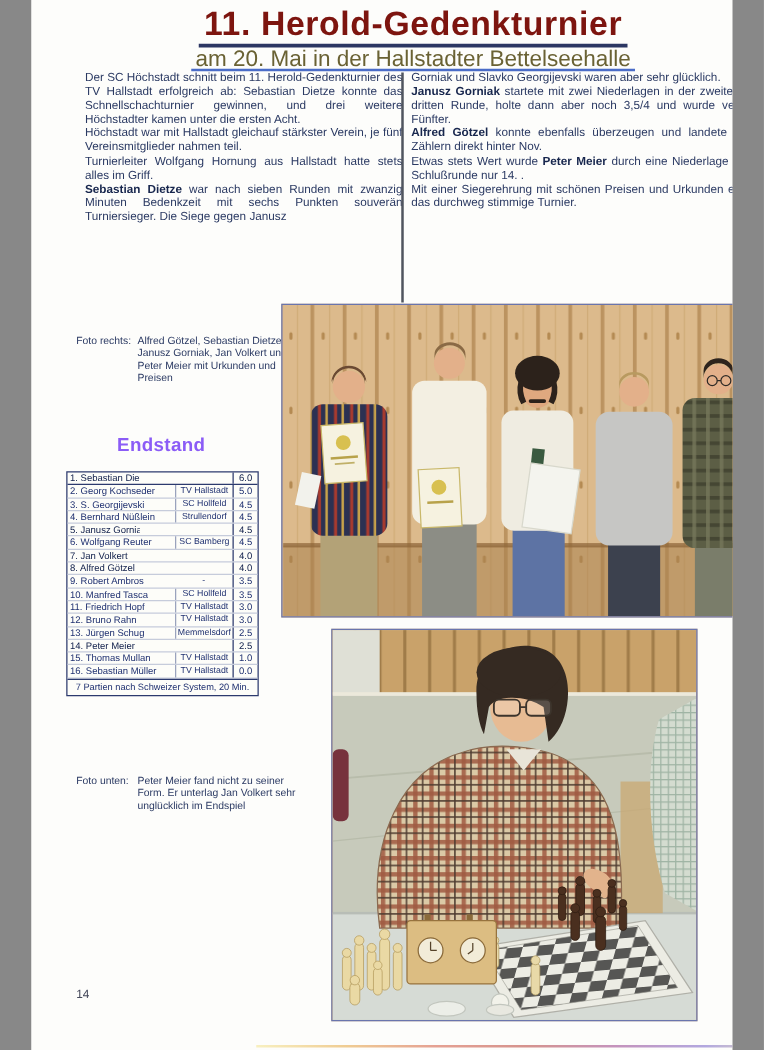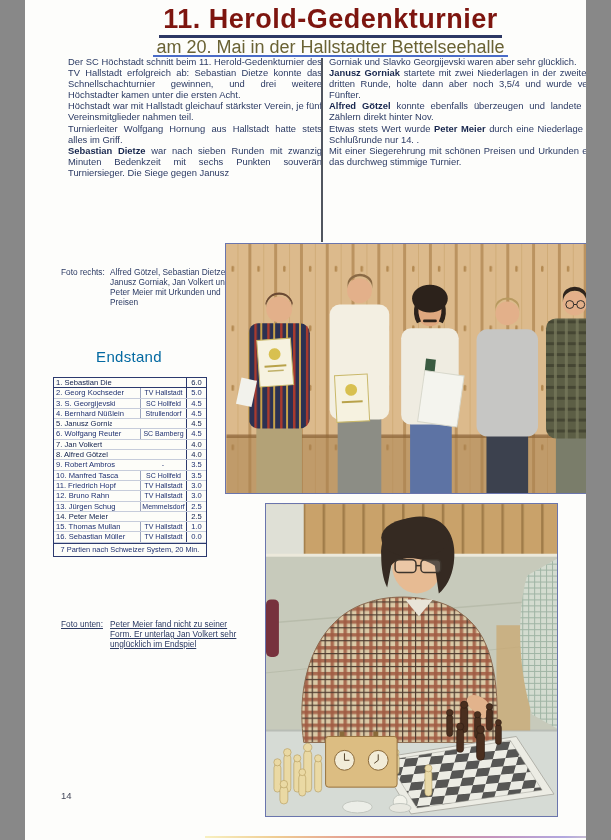--- a/index.html
+++ b/index.html
@@ -23,24 +23,24 @@
   .col{position:absolute;top:56px;font-size:9.4px;line-height:11.1px;text-align:justify;}
   .col p{margin:0;}
   #left-col{left:43px;width:254px;}
   #right-col{left:304px;width:282px;}
   .bold{font-weight:bold;color:#17264d;}
   #col-divider{position:absolute;left:296px;top:58px;width:1.5px;height:184px;background:#50555f;}
   
   .cap-label{position:absolute;left:36px;font-size:8.3px;line-height:10px;color:#2b3a63;}
   .cap-text{position:absolute;left:85px;font-size:8.3px;line-height:10px;color:#2b3a63;}
   #cap-right-label,#cap-right-text{top:267px;} #cap-right-text{width:126px;}
-  #cap-bottom-label,#cap-bottom-text{top:619px;text-decoration:underline;} #cap-bottom-text{width:132px;}
+  #cap-bottom-label,#cap-bottom-text{top:619px;} #cap-bottom-text{width:132px;}
   
   #standings-heading{position:absolute;left:28px;top:348px;width:152px;text-align:center;
-    font-size:15px;font-weight:normal;color:#0369a1;letter-spacing:.3px;}
+    font-size:15px;font-weight:bold;color:#8b5cf6;letter-spacing:.3px;}
   #standings{position:absolute;left:28px;top:377px;width:152px;border:1.5px solid #2c3a6e;
     background:#fdfdf9;font-size:7.6px;color:#1f3070;}
   .trow{display:flex;height:10.3px;line-height:10.3px;box-sizing:border-box;border-bottom:1px solid #c6ccdb;}
   .trow.boldrow{font-weight:normal;color:#0e1d49;gap:14px;}
   .trow:first-child{border-bottom-color:#2c3a6e;}
   .trow:last-of-type{border-bottom:none;}
   .c-name{flex:1;padding-left:2px;white-space:nowrap;overflow:hidden;}
   .c-club{width:46px;box-sizing:border-box;text-align:center;font-size:7px;white-space:nowrap;overflow:hidden;}
   .c-club.has-club{border-left:1px solid #9aa3bd;}
   .c-score{width:20px;box-sizing:border-box;border-left:1px solid #2c3a6e;text-align:center;}

